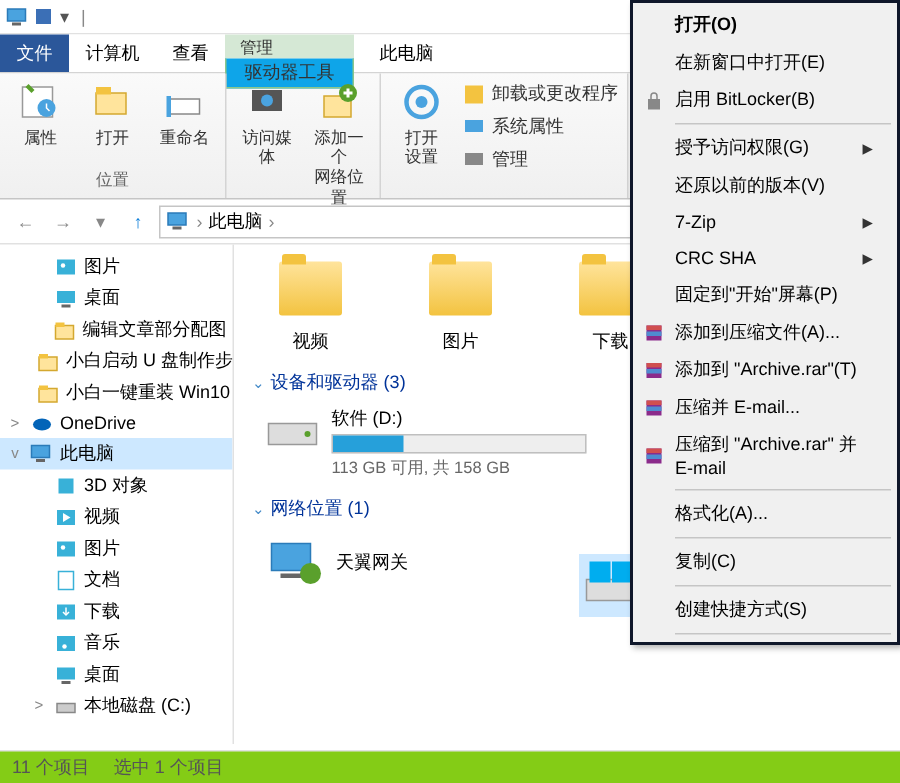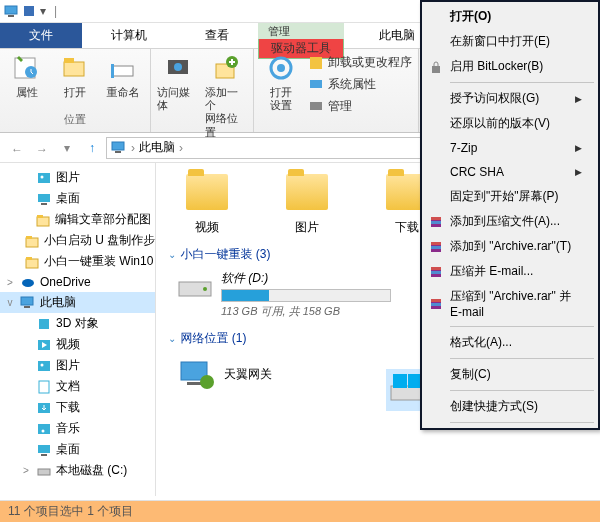--- a/index.html
+++ b/index.html
@@ -1,30 +1,30 @@
 <!DOCTYPE html>
 <html><head>
 <meta charset="utf-8">
 <style>
 *{margin:0;padding:0;box-sizing:border-box;font-family:"Microsoft YaHei",Segoe UI,Arial,sans-serif;font-size:12px}
 body{background:#fff;width:600px;height:522px;overflow:hidden;position:relative}
 .titlebar{height:23px;background:#fff;border-bottom:1px solid #e1e1e1;display:flex;align-items:center;padding:0 4px;gap:4px}
 .tb-icon{width:14px;height:14px}
 .ribbon-tabs{height:26px;display:flex;align-items:stretch;background:#fff;border-bottom:1px solid #d4d4d4}
-.tab{padding:4px 29px;display:flex;align-items:center;cursor:pointer}
+.tab{padding:4px 11px;display:flex;align-items:center;cursor:pointer}
 .tab.file{background:#2b579a;color:#fff}
-.tab.contextual{background:#ef4444;color:#333}
+.tab.contextual{background:#0ea5e9;color:#333}
 .tab.contextual-header{font-size:11px;color:#333;padding:1px 10px 0;background:#d5e8d5}
 .ct-wrap{display:flex;flex-direction:column}
 .ribbon-body{height:84px;background:linear-gradient(#fafafa,#f0f0f0);border-bottom:1px solid #c5c5c5;display:flex}
 .rg{border-right:1px solid #d4d4d4;display:flex;flex-direction:column;justify-content:space-between;padding:3px 6px}
 .rg-row{display:flex;gap:6px;align-items:flex-start}
 .rb42{display:flex;flex-direction:column;align-items:center;gap:2px;cursor:pointer;width:42px}
 .rb42 .ic{width:32px;height:32px;display:flex;align-items:center;justify-content:center}
-.rb42 .lb{font-size:11px;text-align:left;line-height:1.2;color:#333}
+.rb42 .lb{font-size:11px;text-align:center;line-height:1.2;color:#333}
 .rg-label{text-align:center;font-size:11px;color:#666;padding:2px 0}
 .small-row{display:flex;align-items:center;gap:4px;font-size:11px;color:#333;cursor:pointer;padding:2px 0}
 .small-row .sic{width:16px;height:16px}
 .addr{height:30px;display:flex;align-items:center;gap:3px;padding:2px 6px;border-bottom:1px solid #e1e1e1}
 .navbtn{width:22px;height:22px;display:flex;align-items:center;justify-content:center;color:#888;cursor:pointer}
 .navbtn.active{color:#0078d7}
 .addr-box{flex:1;border:1px solid #c5c5c5;height:22px;display:flex;align-items:center;padding:0 4px;gap:4px;background:#fff}
 .tree-main{display:flex;height:333px}
 .tree{width:156px;border-right:1px solid #e1e1e1;overflow:auto;padding:4px 0}
 .tn{display:flex;align-items:center;gap:4px;padding:2px 4px;cursor:pointer;white-space:nowrap}
@@ -42,21 +42,21 @@
 .folder-items .item{width:70px;flex-direction:column;text-align:center}
 .folder-icon{width:42px;height:36px;background:linear-gradient(#ffe49c,#f3c340);border-radius:2px;position:relative}
 .folder-icon::before{content:"";position:absolute;top:-5px;left:2px;width:16px;height:7px;background:#f3c340;border-radius:2px 2px 0 0}
 .drive{width:210px;display:flex;gap:8px;align-items:flex-start;padding:3px;cursor:pointer}
 .drive.sel{background:#cde8ff}
 .drive .di{width:36px;height:36px;flex-shrink:0}
 .drive .dinfo{flex:1}
 .bar{width:170px;height:13px;border:1px solid #bfbfbf;background:#eee;margin:2px 0}
 .barfill{height:100%;background:#26a0da}
 .dsub{font-size:11px;color:#666}
-.statusbar{position:absolute;bottom:0;left:0;right:0;height:22px;border-top:1px solid #e1e1e1;display:flex;align-items:center;padding:0 8px;font-size:11px;color:#555;background:#fdba74}
+.statusbar{position:absolute;bottom:0;left:0;right:0;height:22px;border-top:1px solid #e1e1e1;display:flex;align-items:center;padding:0 8px;gap:16px;font-size:11px;color:#555;background:#84cc16}
 .ctxmenu{position:absolute;top:0;right:0;width:180px;background:#f0f0f0;border:2px solid #0f172a;box-shadow:2px 2px 4px rgba(0,0,0,0.3);padding:2px;z-index:10}
 .mi{display:flex;align-items:center;gap:6px;padding:4px 14px 4px 4px;cursor:pointer;position:relative}
 .mi .mic{width:16px;height:16px;flex-shrink:0;display:flex;align-items:center;justify-content:center}
 .mi .mlb{flex:1;color:#000}
 .mi .arr{color:#333;font-size:9px}
 .sep{height:1px;background:#c5c5c5;margin:3px 2px 3px 26px}
 svg{display:block}
 </style>
 </head>
 <body>
@@ -380,24 +380,24 @@
         <div class="item">
           <span class="ii">
             <div class="folder-icon"></div>
           </span>
           <span>桌面</span>
         </div>
       </div>
 
     <div class="group-hdr">
       <span class="chv">⌄</span>
-      <span class="gt"><span>小白一键重装</span> (<span>3</span>)</span>
+      <span class="gt"><span>设备和驱动器</span> (<span>3</span>)</span>
     </div>
     <div id="drives">
-        <div class="drive" style="margin-left: 6px; font-style: italic;">
+        <div class="drive" style="margin-left: 6px;">
           <span class="di">
             <svg width="36" height="36">
               <rect x="2" y="12" width="32" height="14" fill="#ddd" stroke="#999"></rect>
               <circle cx="28" cy="19" r="2" fill="#5aa02c"></circle>
             </svg>
           </span>
           <div class="dinfo">
             <div>软件 (D:)</div>
             <div class="bar">
               <div class="barfill" style="width:28%"></div>

